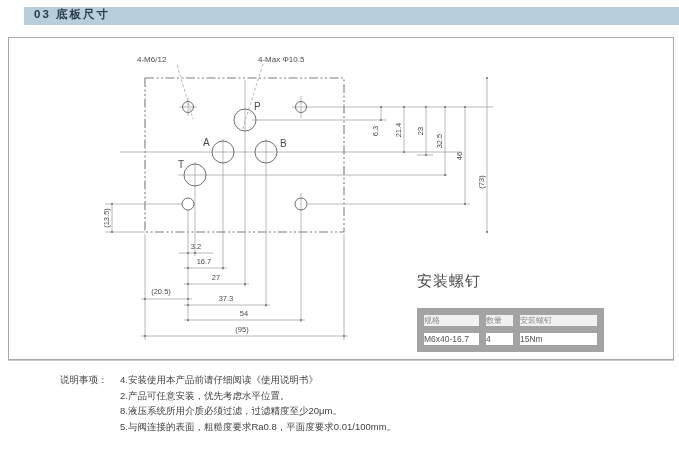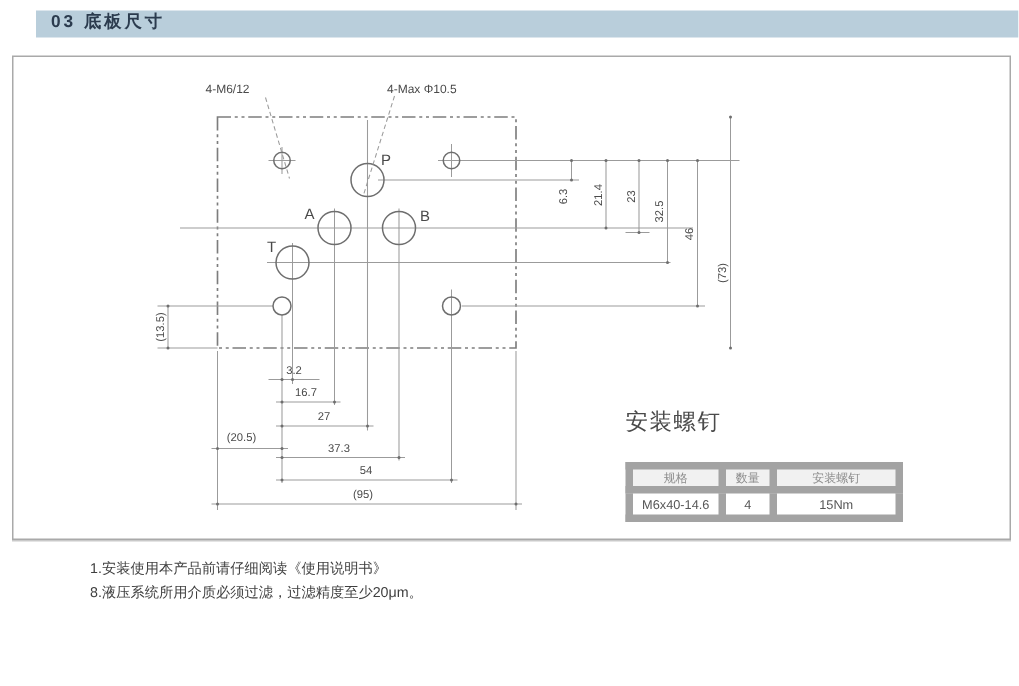--- a/index.html
+++ b/index.html
@@ -28,21 +28,21 @@
   svg .leader { stroke:#9b9b9b; stroke-width:0.7; fill:none; stroke-dasharray:3 2; }
   svg .dimdot { fill:#6e6e6e; }
   svg text { fill:#4a4a4a; }
   .dimtxt  { font-size:7.5px; font-family:"Liberation Sans","DejaVu Sans",sans-serif; }
   .porttxt { font-size:10px;  font-family:"Liberation Sans","DejaVu Sans",sans-serif; }
   .anntxt  { font-size:8px;   font-family:"Liberation Sans","DejaVu Sans",sans-serif; }
   .screw-block { position:absolute; left:417px; top:272px; width:180px; }
   .screw-title { font-size:15px; color:#4a4a4a; margin-bottom:17px; letter-spacing:1px; }
   table.screw-table { border-collapse:collapse; width:180px; table-layout:fixed; }
   table.screw-table th, table.screw-table td {
-    border:5px solid #a3a3a3; text-align:center; vertical-align:middle;
+    border:7px solid #a3a3a3; text-align:left; vertical-align:middle;
   }
   table.screw-table th {
     background:#f1f1f1; color:#8d8d8d; font-weight:normal; font-size:8px; height:16px;
   }
   table.screw-table td { color:#565656; font-size:8.5px; height:19px; background:#fff; }
   col.c1 { width:62px; } col.c2 { width:34px; } col.c3 { width:84px; }
   .notes-block { position:absolute; left:60px; top:372px; width:580px;
                  display:flex; font-size:9.5px; color:#3f3f3f; }
   .notes-label { width:60px; flex:0 0 60px; line-height:15.5px; white-space:nowrap; }
   .notes-items { line-height:15.5px; }
@@ -190,26 +190,29 @@
       </colgroup>
     <thead>
       <tr>
         <th>规格</th>
         <th>数量</th>
         <th>安装螺钉</th>
       </tr>
     </thead>
     <tbody>
       <tr>
-        <td>M6x40-14.6</td>
+        <td>M6x40-16.7</td>
         <td>4</td>
         <td>15Nm</td>
       </tr>
     </tbody>
   </table>
 </div>
 
 <div class="notes-block">
+  <div class="notes-label">说明事项：</div>
   <div class="notes-items">
-    <div class="note-item">1.安装使用本产品前请仔细阅读《使用说明书》</div>
+    <div class="note-item">4.安装使用本产品前请仔细阅读《使用说明书》</div>
+    <div class="note-item">2.产品可任意安装，优先考虑水平位置。</div>
     <div class="note-item">8.液压系统所用介质必须过滤，过滤精度至少20μm。</div>
+    <div class="note-item">5.与阀连接的表面，粗糙度要求Ra0.8，平面度要求0.01/100mm。</div>
   </div>
 </div>
 
 </body></html>

